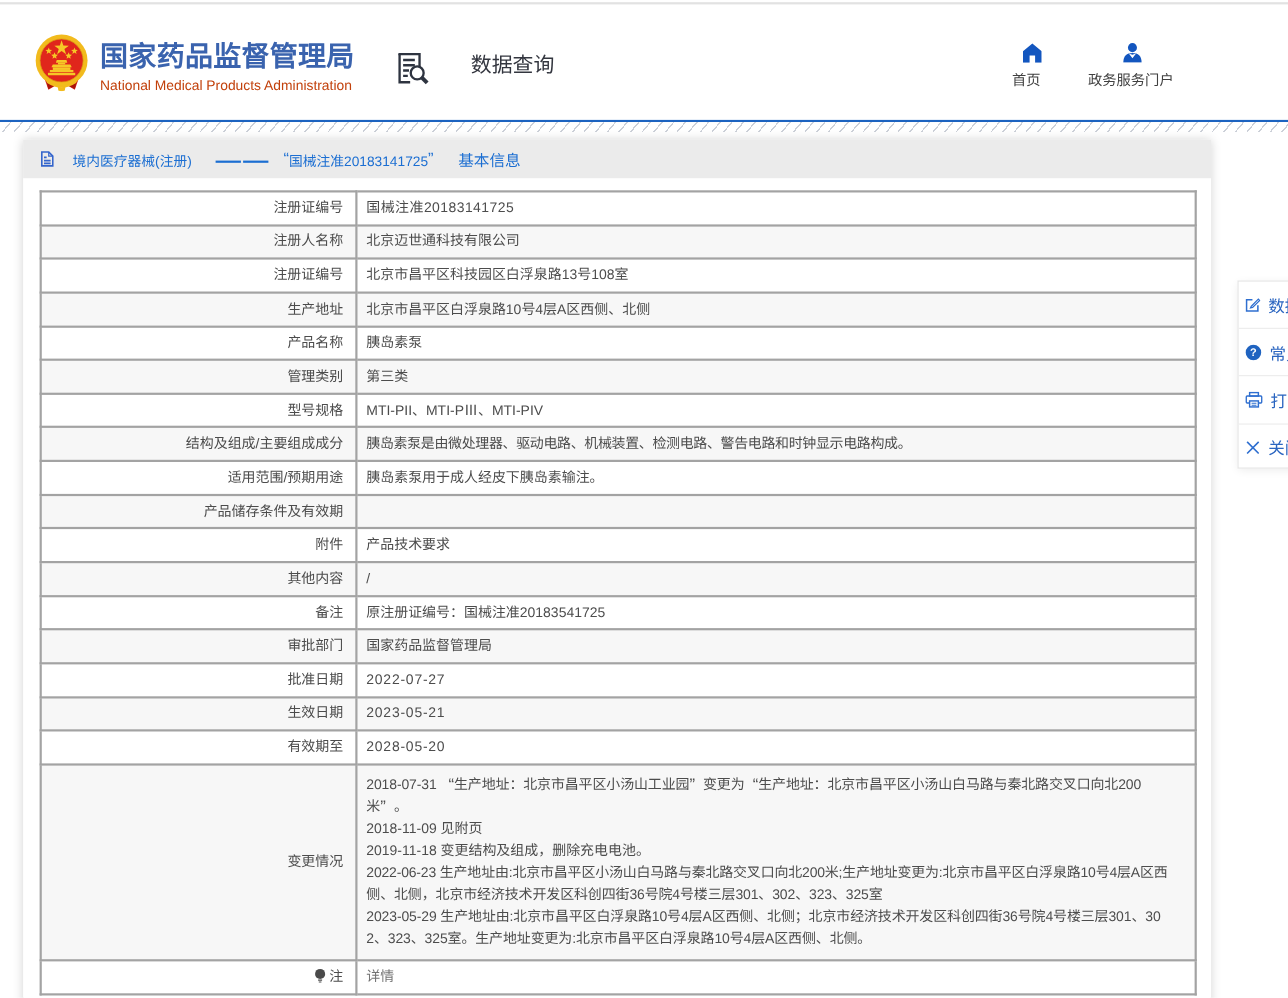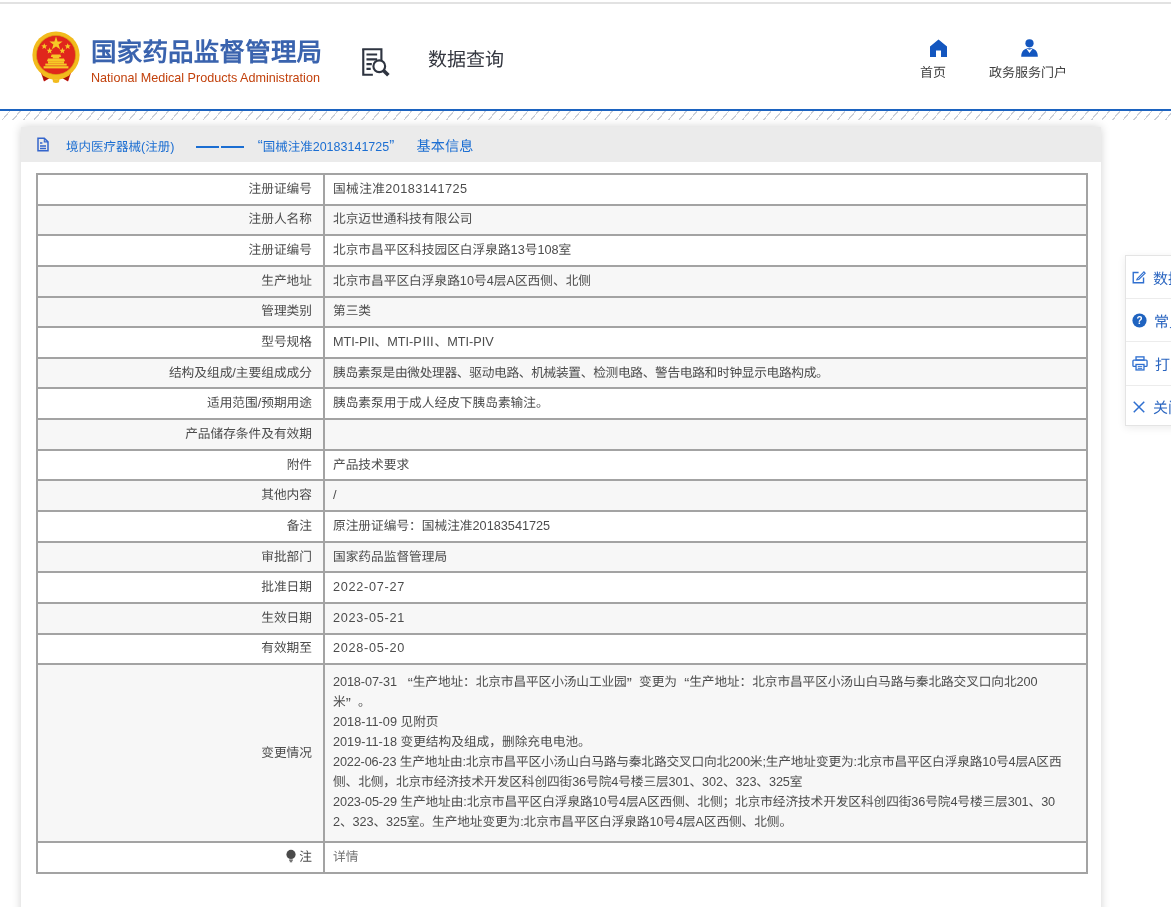--- a/index.html
+++ b/index.html
@@ -132,20 +132,24 @@
           <td class="v">北京迈世通科技有限公司</td>
         </tr>
     <tr>
           <td class="l">注册证编号</td>
           <td class="v">北京市昌平区科技园区白浮泉路13号108室</td>
         </tr>
     <tr class="alt">
           <td class="l">生产地址</td>
           <td class="v">北京市昌平区白浮泉路10号4层A区西侧、北侧</td>
         </tr>
+    <tr>
+          <td class="l">产品名称</td>
+          <td class="v">胰岛素泵</td>
+        </tr>
     <tr class="alt">
           <td class="l">管理类别</td>
           <td class="v">第三类</td>
         </tr>
     <tr>
           <td class="l">型号规格</td>
           <td class="v">MTI-PII、MTI-PⅢ、MTI-PIV</td>
         </tr>
     <tr class="alt">
           <td class="l">结构及组成/主要组成成分</td>

